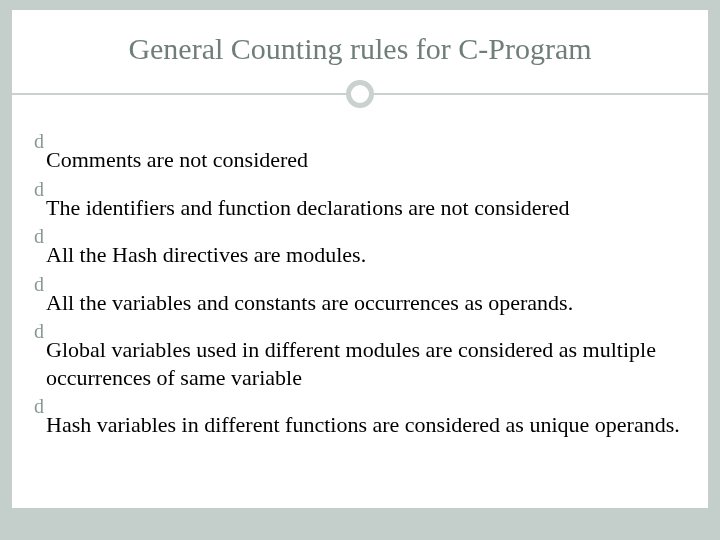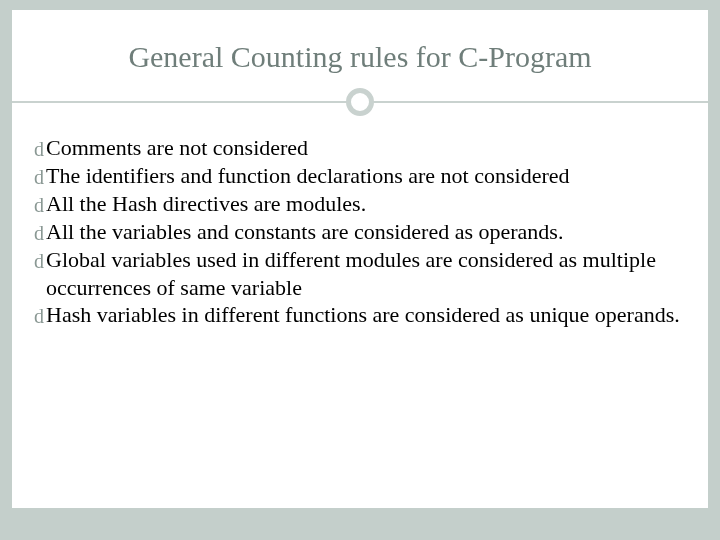--- a/index.html
+++ b/index.html
@@ -24,21 +24,21 @@
     left: 12px;
     right: 12px;
     bottom: 32px;
     background: #fff;
     box-sizing: border-box;
   }
   .title {
     font-size: 30px;
     color: #6f7e7a;
     text-align: center;
-    padding-top: 30px;
+    padding-top: 22px;
     padding-bottom: 10px;
     font-weight: normal;
   }
   .divider {
     position: relative;
     height: 28px;
     margin-top: 4px;
   }
   .divider-line {
     position: absolute;
@@ -74,20 +74,21 @@
   .bullet {
     flex: 0 0 auto;
     font-size: 20px;
     color: #8a9894;
     margin-right: 2px;
     margin-top: 3px;
     font-family: 'Segoe Script', 'Comic Sans MS', cursive;
   }
   .bullet-text {
     flex: 1 1 auto;
+    margin-top: 20px;
   }
 </style>
 </head>
 <body>
 
 <div class="slide">
   <div class="inner">
     <div class="title">General Counting rules for C-Program</div>
     <div class="divider">
       <div class="divider-line"></div>
@@ -101,21 +102,21 @@
       <div class="bullet-item">
         <span class="bullet">d</span>
         <span class="bullet-text">The identifiers and function declarations are not considered</span>
       </div>
       <div class="bullet-item">
         <span class="bullet">d</span>
         <span class="bullet-text">All the Hash directives are modules.</span>
       </div>
       <div class="bullet-item">
         <span class="bullet">d</span>
-        <span class="bullet-text">All the variables and constants are considered as operands.</span>
+        <span class="bullet-text">All the variables and constants are occurrences as operands.</span>
       </div>
       <div class="bullet-item">
         <span class="bullet">d</span>
         <span class="bullet-text">Global variables used in different modules are considered as multiple occurrences of same variable</span>
       </div>
       <div class="bullet-item">
         <span class="bullet">d</span>
         <span class="bullet-text">Hash variables in different functions are considered as unique operands.</span>
       </div>
     </div>

